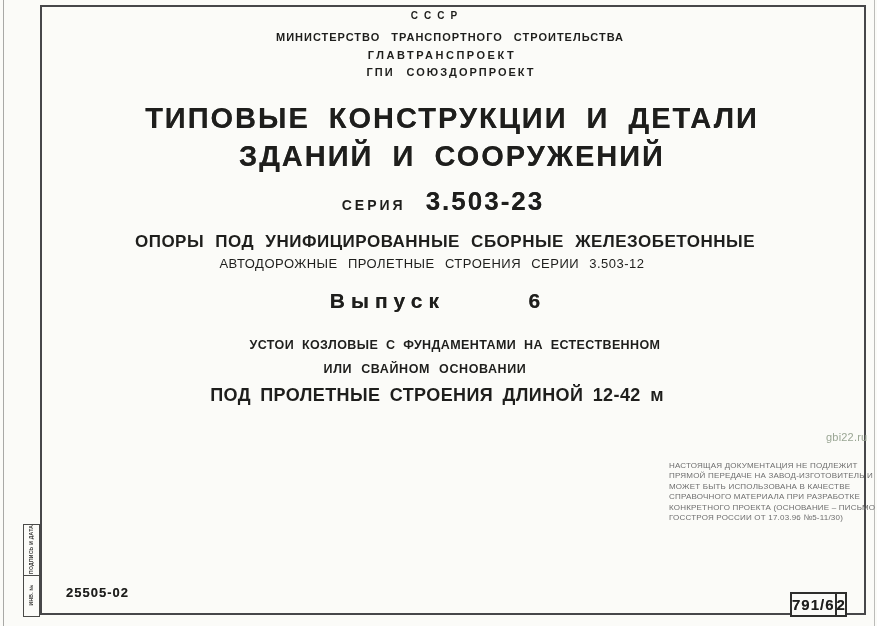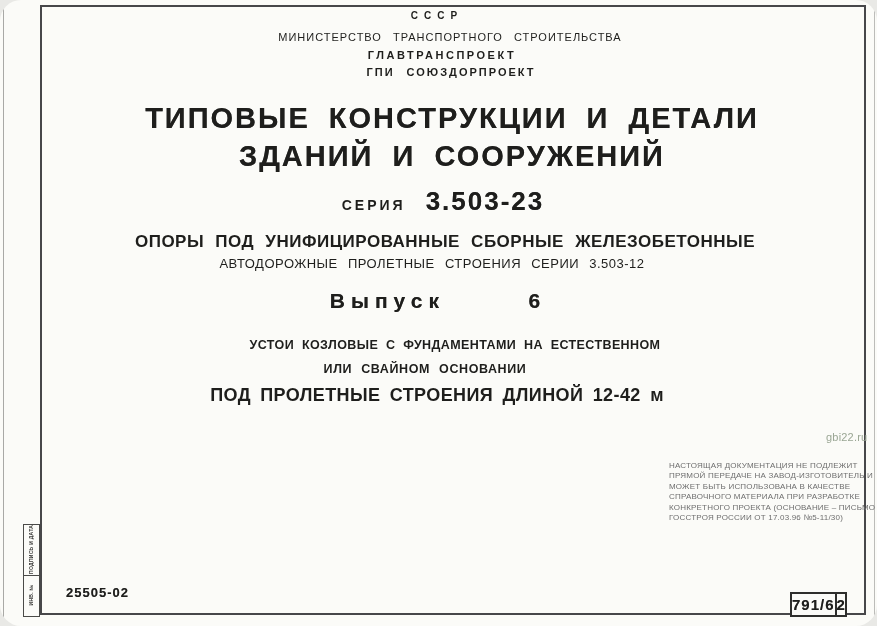--- a/index.html
+++ b/index.html
@@ -10,42 +10,41 @@
     --watermark:#9aa694;
   }
   html,body{margin:0;padding:0;background:#e9e9e6;}
   .page{
     position:relative;
     width:877px;height:626px;
     background:var(--paper);
     overflow:hidden;
     font-family:"Liberation Sans",sans-serif;
     color:var(--ink);
-    border-radius:21px;
   }
   
   .scan-edge{position:absolute;top:0;bottom:0;width:1px;}
   .scan-edge.left{left:3px;background:#a9a9a6;}
   .scan-edge.right{left:874px;background:#bcbcb9;}
   
   .frame{
     position:absolute;left:40px;top:5px;width:826px;height:610px;
     border:2px solid var(--frame);
     box-sizing:border-box;
   }
   
   .line{
     position:absolute;left:40px;width:828px;
     text-align:center;
     transform:translateX(var(--dx,0px));
     white-space:nowrap;
     color:var(--ink);
   }
   .hdr-country{top:10px;font-size:10px;font-weight:700;letter-spacing:6px;}
-  .hdr-ministry{top:31px;font-size:11px;font-weight:400;letter-spacing:1px;word-spacing:7px;text-align:center;}
+  .hdr-ministry{top:31px;font-size:11px;font-weight:700;letter-spacing:1px;word-spacing:7px;text-align:center;}
   .hdr-org1{top:49px;font-size:11px;font-weight:700;letter-spacing:2.5px;}
   .hdr-org2{top:66px;font-size:11px;font-weight:700;letter-spacing:2px;word-spacing:7px;}
   .title1{top:102px;font-size:29px;font-weight:700;letter-spacing:2px;word-spacing:9px;text-shadow:0 0 .5px rgba(0,0,0,.65);}
   .title2{top:140px;font-size:29px;font-weight:700;letter-spacing:2px;word-spacing:9px;text-shadow:0 0 .5px rgba(0,0,0,.65);}
   .series-row{top:186px;display:flex;justify-content:center;align-items:baseline;gap:20px;}
   .series-label{font-size:14px;font-weight:700;letter-spacing:3px;}
   .series-number{font-size:26px;font-weight:700;letter-spacing:2px;text-shadow:0 0 .5px rgba(0,0,0,.6);}
   .subtitle1{top:232px;font-size:17px;font-weight:700;letter-spacing:.5px;word-spacing:6px;}
   .subtitle2{top:256px;font-size:13px;font-weight:400;letter-spacing:.5px;word-spacing:6px;}
   .issue-row{top:289px;font-size:21px;font-weight:700;letter-spacing:6px;word-spacing:16px;text-shadow:0 0 .4px rgba(0,0,0,.6);}

